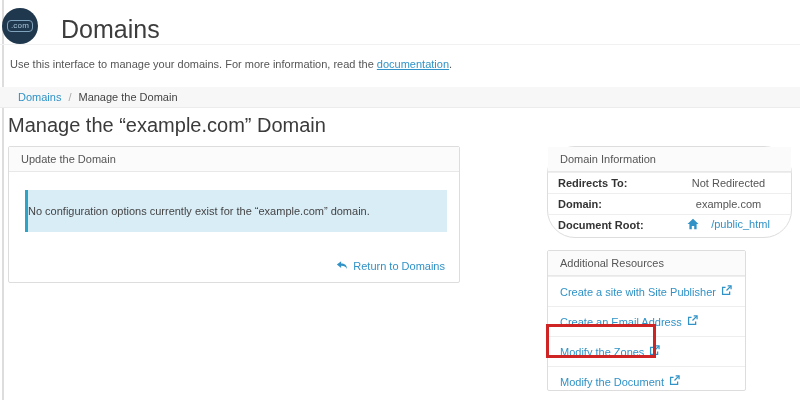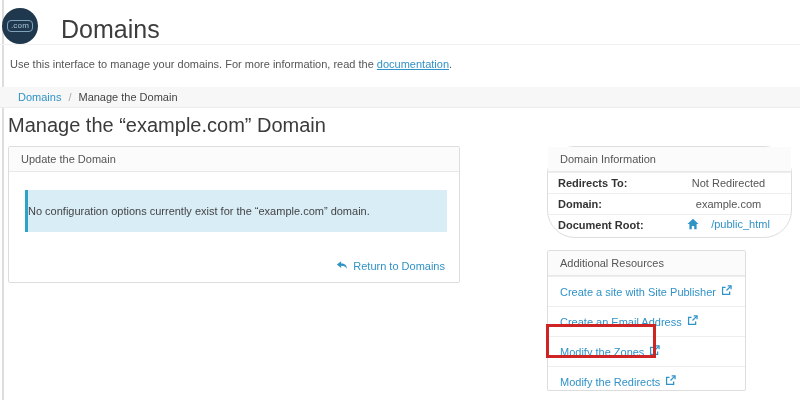--- a/index.html
+++ b/index.html
@@ -163,21 +163,21 @@
               <path d="M11 8.2 V12 H2 V3 H5.8"></path>
               <path d="M8.5 1.2 H12.8 V5.5"></path>
               <path d="M12.5 1.5 L7 7"></path>
             </svg>
         </span>
       </a>
     </div>
 
     <div class="res-row">
       <a class="link res-link">
-        <span>Modify the Redirects</span>
+        <span>Modify the Document</span>
         <span class="icon-svg">
           <svg width="11" height="11" viewBox="0 0 14 14" fill="none" stroke="#3092c7" stroke-width="1.6">
               <path d="M11 8.2 V12 H2 V3 H5.8"></path>
               <path d="M8.5 1.2 H12.8 V5.5"></path>
               <path d="M12.5 1.5 L7 7"></path>
             </svg>
         </span>
       </a>
     </div>
   </div>

